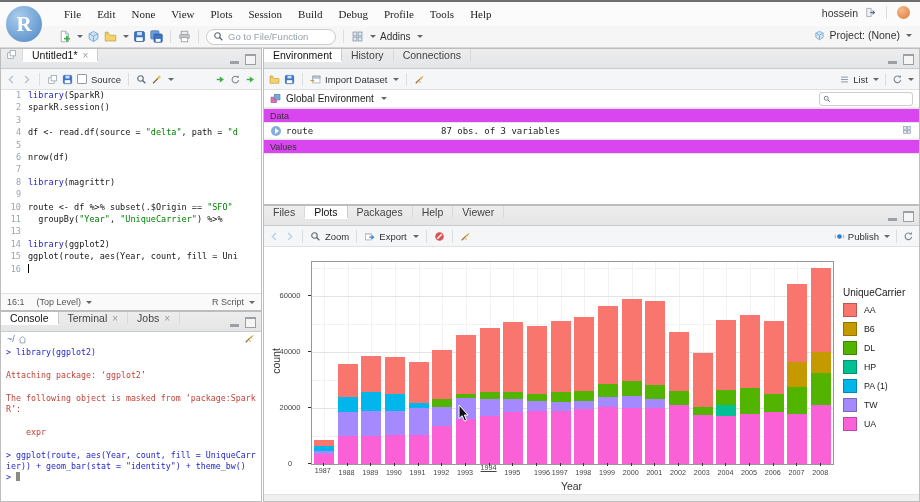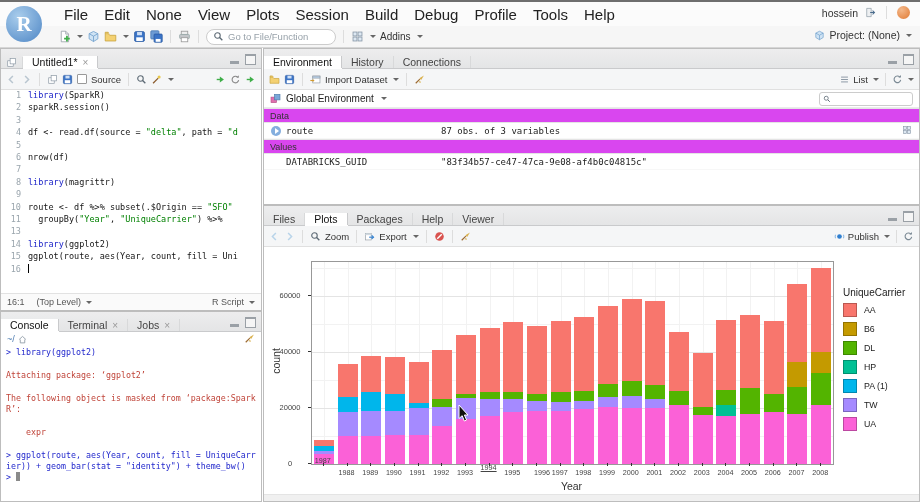--- a/index.html
+++ b/index.html
@@ -1,39 +1,39 @@
 <!DOCTYPE html>
 <html><head>
 <meta charset="utf-8">
 <style>
   html,body{margin:0;padding:0;background:#d8d8d8;font-family:"Liberation Sans",sans-serif;}
   #win{position:relative;width:920px;height:502px;background:#fff;overflow:hidden;font-size:11px;color:#222;}
   
   .topedge{position:absolute;left:0;top:0;width:920px;height:2px;background:#6e6e6e;}
   .menubar{position:absolute;left:0;top:2px;width:920px;height:24px;background:#fbfbfb;border-bottom:1px solid #e6e6e6;}
   .menus{display:flex;margin-left:56px;align-items:center;height:100%;}
-  .menu-item{padding:2px 8px;font-size:15px;color:#222;cursor:default;}
+  .menu-item{padding:2px 8px;font-size:11px;color:#222;cursor:default;font-family:Liberation Serif, serif;}
   .mb-right{position:absolute;right:10px;top:4px;display:flex;align-items:center;gap:7px;font-size:10.5px;color:#333;}
   .maintb{position:absolute;left:0;top:26px;width:920px;height:21px;background:#f6f6f6;border-bottom:1px solid #d6d6d6;}
   .tb-items{display:flex;align-items:center;gap:4px;margin-left:58px;height:100%;}
   .goto{width:116px;height:14px;border:1px solid #ccc;border-radius:8px;background:#fff;display:flex;align-items:center;gap:4px;padding:0 6px;color:#98a2aa;font-size:9.5px;}
   .sep{width:1px;height:13px;background:#ddd;margin:0 3px;}
   .proj{position:absolute;right:8px;top:3px;display:flex;align-items:center;gap:4px;font-size:10.5px;color:#333;}
   .logo{position:absolute;left:6px;top:4px;width:36px;height:36px;border-radius:50%;
         background:radial-gradient(circle at 35% 30%,#a9cdec,#4e86c5);color:#fff;font-size:21px;font-weight:bold;
         display:flex;align-items:center;justify-content:center;z-index:6;font-family:"Liberation Serif",serif;}
   .caret{display:inline-block;width:0;height:0;border-left:3px solid transparent;border-right:3px solid transparent;border-top:3.5px solid #666;margin-left:2px;}
   .orb{width:13px;height:13px;border-radius:50%;background:radial-gradient(circle at 35% 30%,#f4b88a,#e07a33);}
   
   .pane{position:absolute;background:#fff;border:1px solid #bdbdbd;box-sizing:border-box;}
   #src{left:0;top:48px;width:262px;height:263px;}
   #con{left:0;top:311px;width:262px;height:191px;}
   #env{left:263px;top:48px;width:657px;height:157px;}
   #plt{left:263px;top:205px;width:657px;height:297px;}
-  .tabbar{height:19px;background:linear-gradient(#ededee,#e4e5e6);border-bottom:1px solid #c9cacc;display:flex;align-items:flex-end;position:relative;}
+  .tabbar{height:19px;background:linear-gradient(#ededee,#e4e5e6);border-bottom:1px solid #c9cacc;display:flex;align-items:flex-start;position:relative;}
   .tab{display:flex;align-items:center;gap:4px;padding:0 9px;font-size:10.5px;color:#444;border-right:1px solid #d8d9da;cursor:default;}
   .tab.active{background:#fff;color:#111;border-right:1px solid #c9cacc;box-shadow:0 1px 0 #fff;}
   .tabx{color:#999;font-size:10px;margin-left:1px;}
   .panebtns{position:absolute;right:5px;top:5px;display:flex;gap:6px;align-items:center;}
   .pb-min{width:9px;height:3px;background:#9aa0a6;margin-top:5px;}
   .pb-max{width:9px;height:8px;border:1px solid #9aa0a6;border-top:2px solid #9aa0a6;background:#f5f5f5;}
   .minitb{height:20px;background:#f5f6f7;border-bottom:1px solid #e0e0e0;display:flex;align-items:center;gap:4px;padding:0 5px;font-size:10px;color:#333;position:relative;}
   .tblabel{font-size:10px;color:#333;}
   svg.ic{width:13px;height:13px;flex:none;}
   svg.ic11{width:11px;height:11px;flex:none;}
@@ -446,27 +446,20 @@
           <div class="envname">
             <span class="exp"></span>
             <span>route</span>
           </div>
           <span class="envval">87 obs. of 3 variables</span>
           <span class="envact"><svg style="width:10px;height:10px">
               <use href="#s-grid4"></use>
             </svg></span>
         </div>
         <div class="envsec">Values</div>
-        <div class="envrow">
-          <div class="envname">
-            <span class="expspacer"></span>
-            <span>DATABRICKS_GUID</span>
-          </div>
-          <span class="envval">"83f34b57-ce47-47ca-9e08-af4b0c04815c"</span>
-        </div>
       </div>
   </div>
 
   <div class="pane" id="plt">
     <div class="tabbar" id="plots-tabs">
         <div class="tab">
           <span>Files</span>
         </div>
         <div class="tab active">
           <span>Plots</span>
@@ -641,21 +634,21 @@
         </div>
         <div class="tick" style="left: 44px; top: 216px; width: 3px; height: 1px;"></div>
         <div class="ytl" style="left: 10px; top: 212px;">0</div>
         <div class="tick" style="left: 44px; top: 159.889px; width: 3px; height: 1px;"></div>
         <div class="ytl" style="left: 10px; top: 155.889px;">20000</div>
         <div class="tick" style="left: 44px; top: 103.778px; width: 3px; height: 1px;"></div>
         <div class="ytl" style="left: 10px; top: 99.7778px;">40000</div>
         <div class="tick" style="left: 44px; top: 47.6667px; width: 3px; height: 1px;"></div>
         <div class="ytl" style="left: 10px; top: 43.6667px;">60000</div>
         <div class="tick" style="left: 58.8409px; top: 216px; width: 1px; height: 3px;"></div>
-        <div class="xtl" style="left: 46.8409px; top: 209px;">1987</div>
+        <div class="xtl" style="left: 46.8409px; top: 219px;">1987</div>
         <div class="tick" style="left: 82.5227px; top: 216px; width: 1px; height: 3px;"></div>
         <div class="xtl" style="left: 70.5227px; top: 221px;">1988</div>
         <div class="tick" style="left: 106.205px; top: 216px; width: 1px; height: 3px;"></div>
         <div class="xtl" style="left: 94.2045px; top: 221px;">1989</div>
         <div class="tick" style="left: 129.886px; top: 216px; width: 1px; height: 3px;"></div>
         <div class="xtl" style="left: 117.886px; top: 221px;">1990</div>
         <div class="tick" style="left: 153.568px; top: 216px; width: 1px; height: 3px;"></div>
         <div class="xtl" style="left: 141.568px; top: 221px;">1991</div>
         <div class="tick" style="left: 177.25px; top: 216px; width: 1px; height: 3px;"></div>
         <div class="xtl" style="left: 165.25px; top: 221px;">1992</div>

